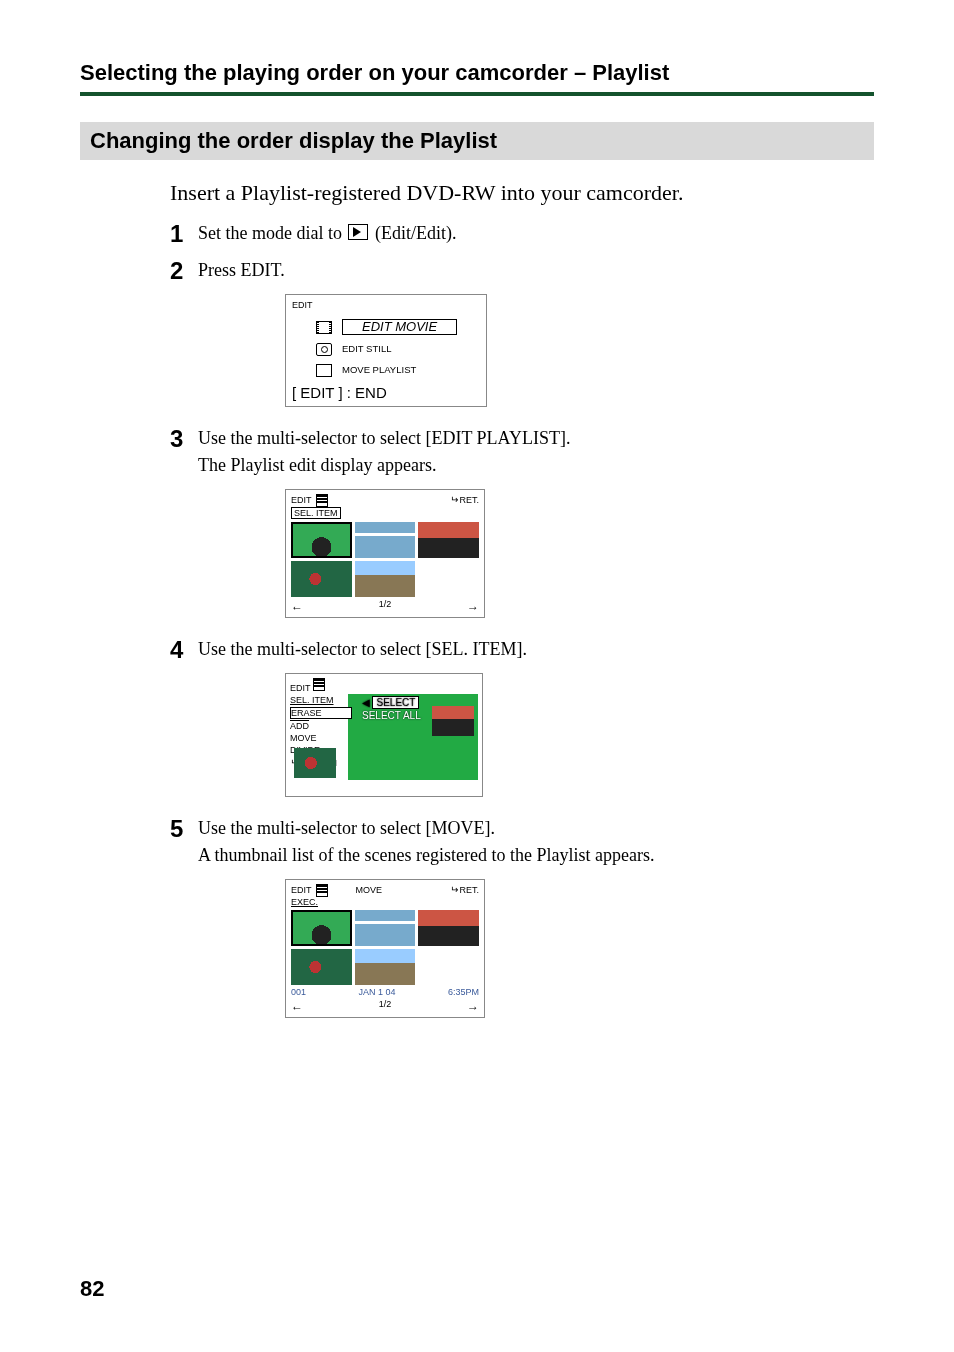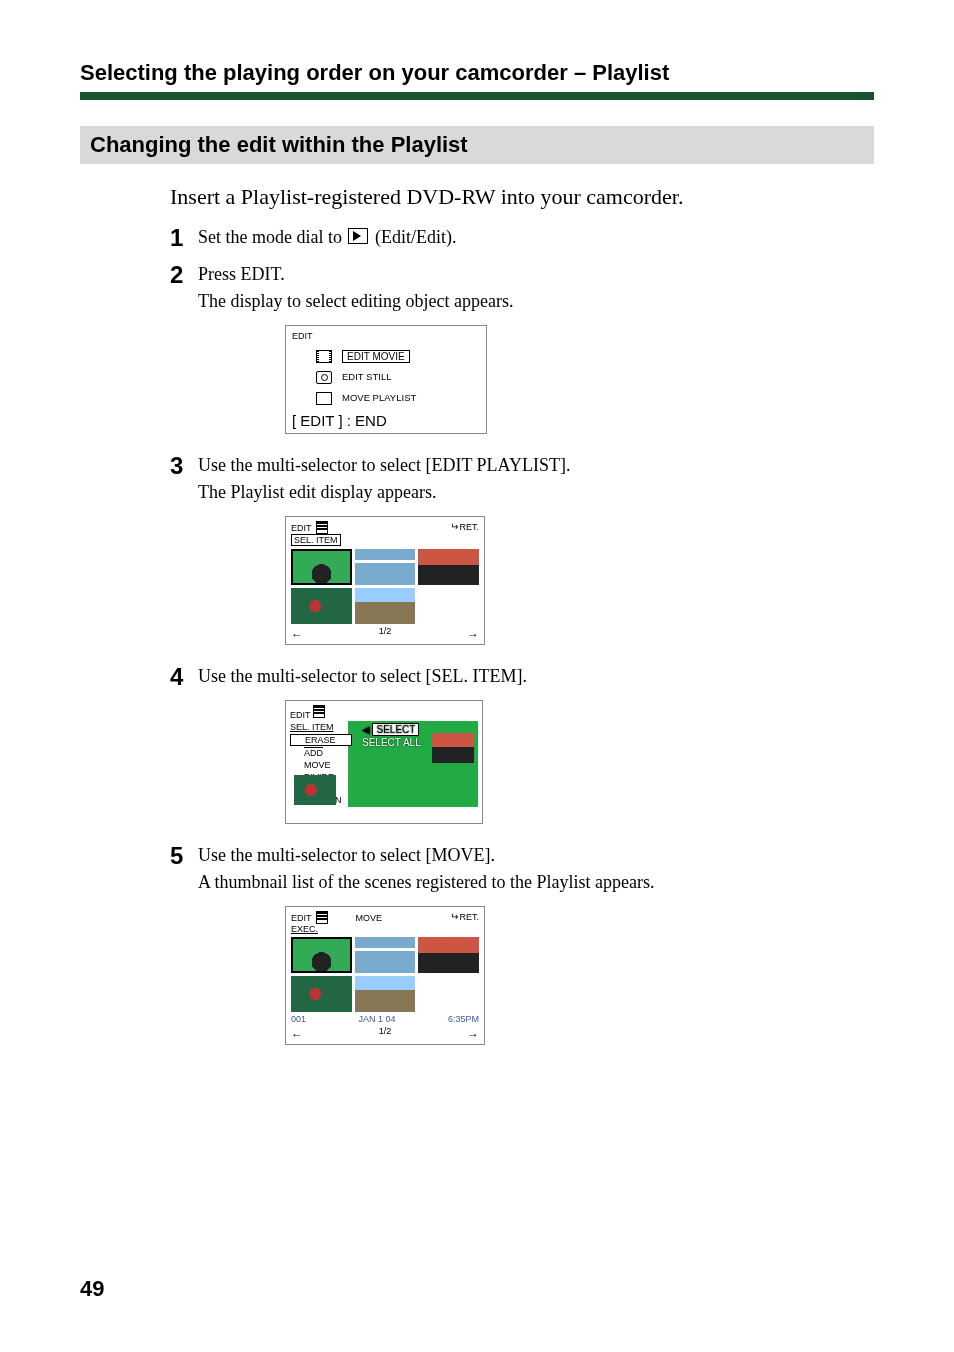--- a/index.html
+++ b/index.html
@@ -12,21 +12,21 @@
     position: relative;
   }
   .page {
     padding: 60px 80px 40px 80px;
   }
   .section-header {
     font-family: Arial, Helvetica, sans-serif;
     font-weight: bold;
     font-size: 22px;
     padding-bottom: 6px;
-    border-bottom: 8px solid #14532d;
+    border-bottom: 4px solid #14532d;
     margin-bottom: 26px;
   }
   .subsection-header {
     font-family: Arial, Helvetica, sans-serif;
     font-weight: bold;
     font-size: 22px;
     background: #d9d9d9;
     padding: 6px 10px;
     margin-bottom: 20px;
   }
@@ -102,22 +102,23 @@
   }
   .icon.film::before{left:0;}
   .icon.film::after{right:0;}
   .icon.camera{border-radius:2px;}
   .icon.camera::after{
     content:"";position:absolute;left:4px;top:2px;width:5px;height:5px;border:1px solid #000;border-radius:50%;
   }
   .icon.playlist{}
   .boxed-label {
     border: 1px solid #000;
-    padding: 0 4px;
-    font-size: 10px;
+    padding: 0 19px;
+    font-size: 13px;
+    font-style: italic;
   }
   .lcd-bottom { font-size: 15px; margin-top: 8px;}
   .lcd-dark {
     width: 188px;
     margin-left: 205px;
     margin-top: 8px;
     margin-bottom: 18px;
     border: 1.2px solid #888;
     font-family: Arial, Helvetica, sans-serif;
     font-size: 9px;
@@ -168,21 +169,21 @@
     font-size: 9px;
     padding: 4px;
     display: grid;
     grid-template-columns: 62px 1fr;
     position: relative;
     height: 114px;
   }
   .menu-left {
     display:flex;flex-direction:column;gap:2px;z-index:2;
   }
-  .menu-left .item{padding:0 14px;}
+  .menu-left .item{padding:0 0;}
   .menu-left .hi{background:#fff;color:#000;border:1px solid #000;}
   .menu-right-bg{
     position:absolute;left:62px;right:4px;top:20px;bottom:16px;
     background:#2a4;
     z-index:1;
   }
   .menu-right-labels{
     position:absolute; left:76px; top:22px; z-index:3; color:#fff; font-size:10px;
     text-shadow:0 0 2px #000;
   }
@@ -209,36 +210,35 @@
   .boxed-sel{
     border:1px solid #000;padding:0 2px;display:inline-block;font-size:9px;
   }
 </style>
 </head>
 <body>
 
 <div class="page">
   <div class="section-header">Selecting the playing order on your camcorder – Playlist</div>
 
-  <div class="subsection-header">Changing the edit within the Playlist</div>
+  <div class="subsection-header">Changing the order display the Playlist</div>
 
   <div class="intro">Insert a Playlist-registered DVD-RW into your camcorder.</div>
 
   <div class="step">
     <div class="step-num">1</div>
     <div class="step-body">
       <span>Set the mode dial to </span><span class="play-box"></span><span> (Edit/Edit).</span>
     </div>
   </div>
 
   <div class="step">
     <div class="step-num">2</div>
     <div class="step-body">
       <div>Press EDIT.</div>
-      <div>The display to select editing object appears.</div>
     </div>
   </div>
 
   <div class="lcd">
     <div style="font-size:9px;">EDIT</div>
     <div class="lcd-row">
       <span class="icon film"></span>
       <span class="boxed-label">EDIT MOVIE</span>
     </div>
     <div class="lcd-row">
@@ -343,13 +343,13 @@
     </div>
     <div class="pager-row">
       <span class="arrow-l"></span>
       <span>1/2</span>
       <span class="arrow-r"></span>
     </div>
   </div>
 
 </div>
 
-<div class="page-num">49</div>
+<div class="page-num">82</div>
 
 </body></html>

